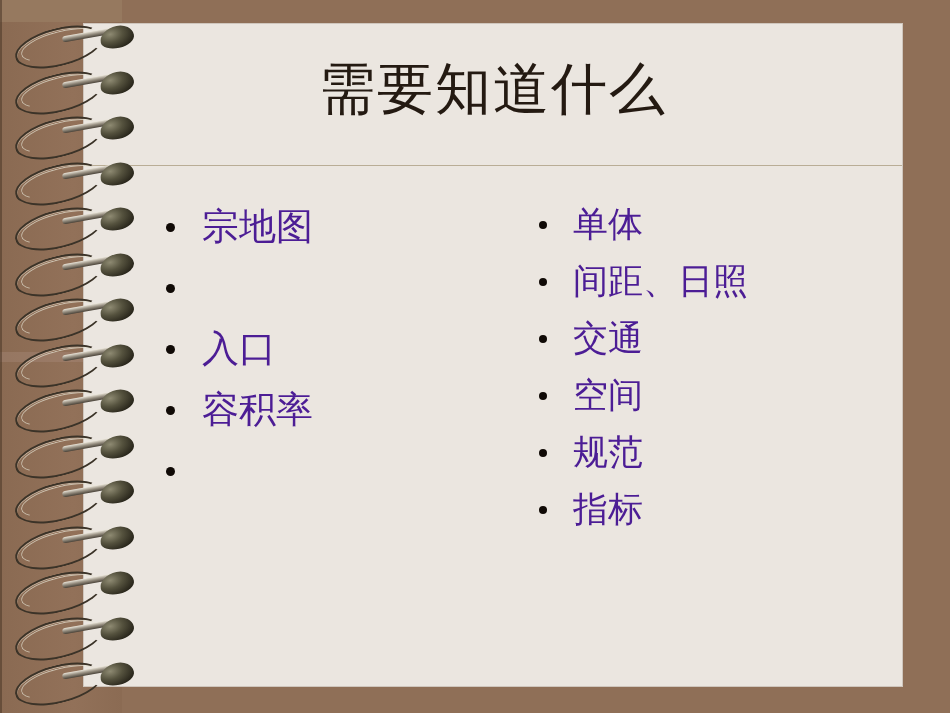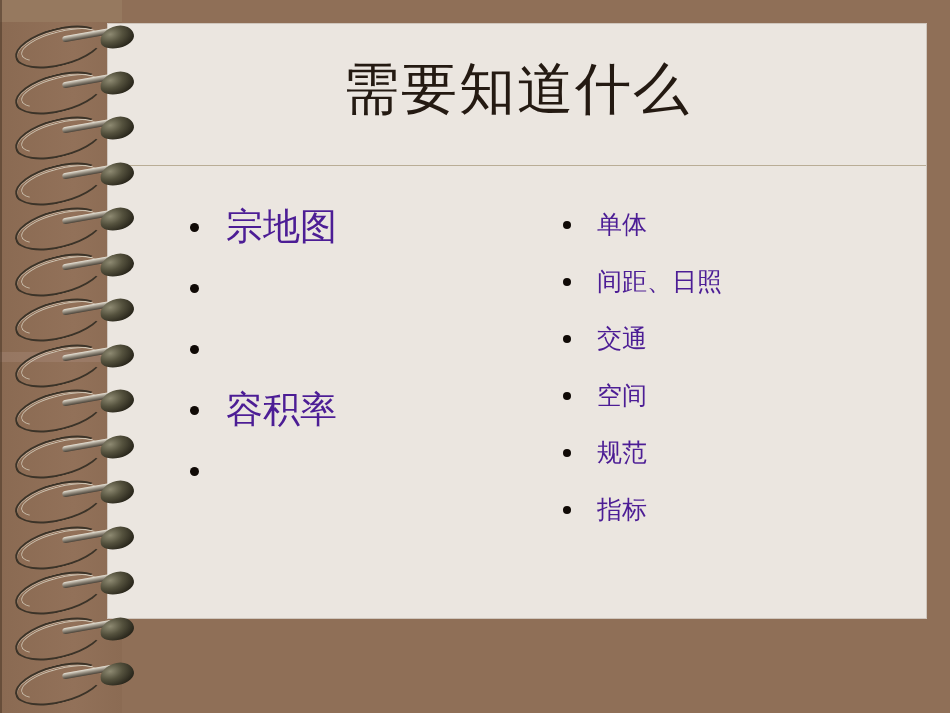--- a/index.html
+++ b/index.html
@@ -55,24 +55,24 @@
     left: 0;
     top: 352px;
     width: 122px;
     height: 10px;
     background: rgba(180,150,140,.28);
   }
 
   
   .page {
     position: absolute;
-    left: 108px;
+    left: 84px;
     top: 24px;
     width: 818px;
-    height: 594px;
+    height: 662px;
     background: #EBE6E0;
     box-shadow: 0 0 0 1px #cfc6bd;
   }
 
   .page-title {
     position: absolute;
     left: 0;
     top: 32px;
     width: 818px;
     text-align: center;
@@ -119,21 +119,21 @@
     font-family: "Liberation Serif", "DejaVu Serif", serif;
     white-space: nowrap;
   }
   .col-left ul.bullets li {
     font-size: 37px;
     height: 61px;
     line-height: 61px;
     padding-left: 44px;
   }
   .col-right ul.bullets li {
-    font-size: 25px;
+    font-size: 35px;
     height: 57px;
     line-height: 57px;
     padding-left: 42px;
   }
   ul.bullets li .dot {
     position: absolute;
     left: 8px;
     top: 50%;
     width: 9px;
     height: 9px;
@@ -229,20 +229,21 @@
         <ul class="bullets">
           <li>
             <span class="dot"></span>
             <span>宗地图</span>
           </li>
           <li>
             <span class="dot"></span>
           </li>
           <li>
             <span class="dot"></span>
+            <span>入口</span>
           </li>
           <li>
             <span class="dot"></span>
             <span>容积率</span>
           </li>
           <li>
             <span class="dot"></span>
           </li>
         </ul>
       </div>

